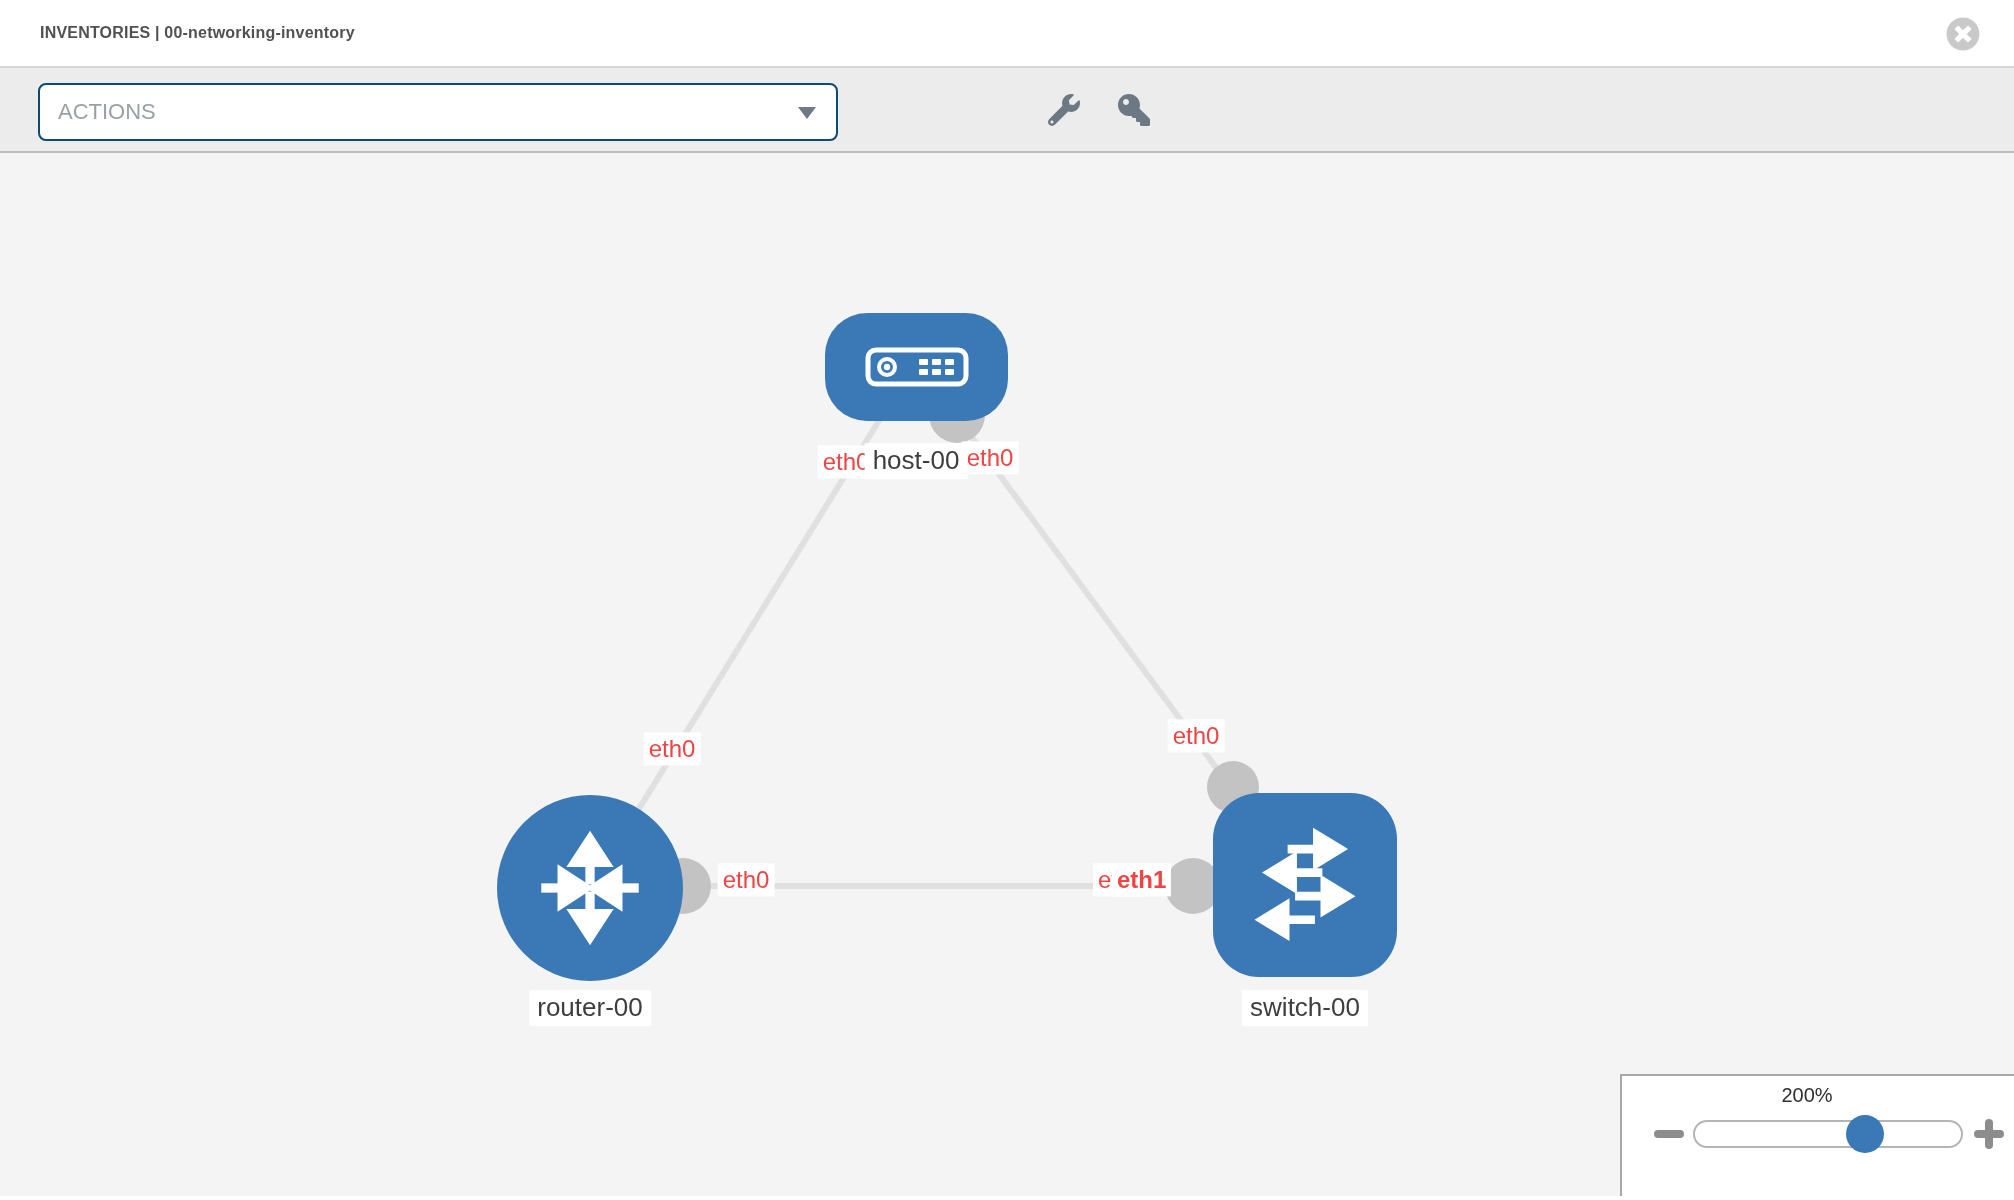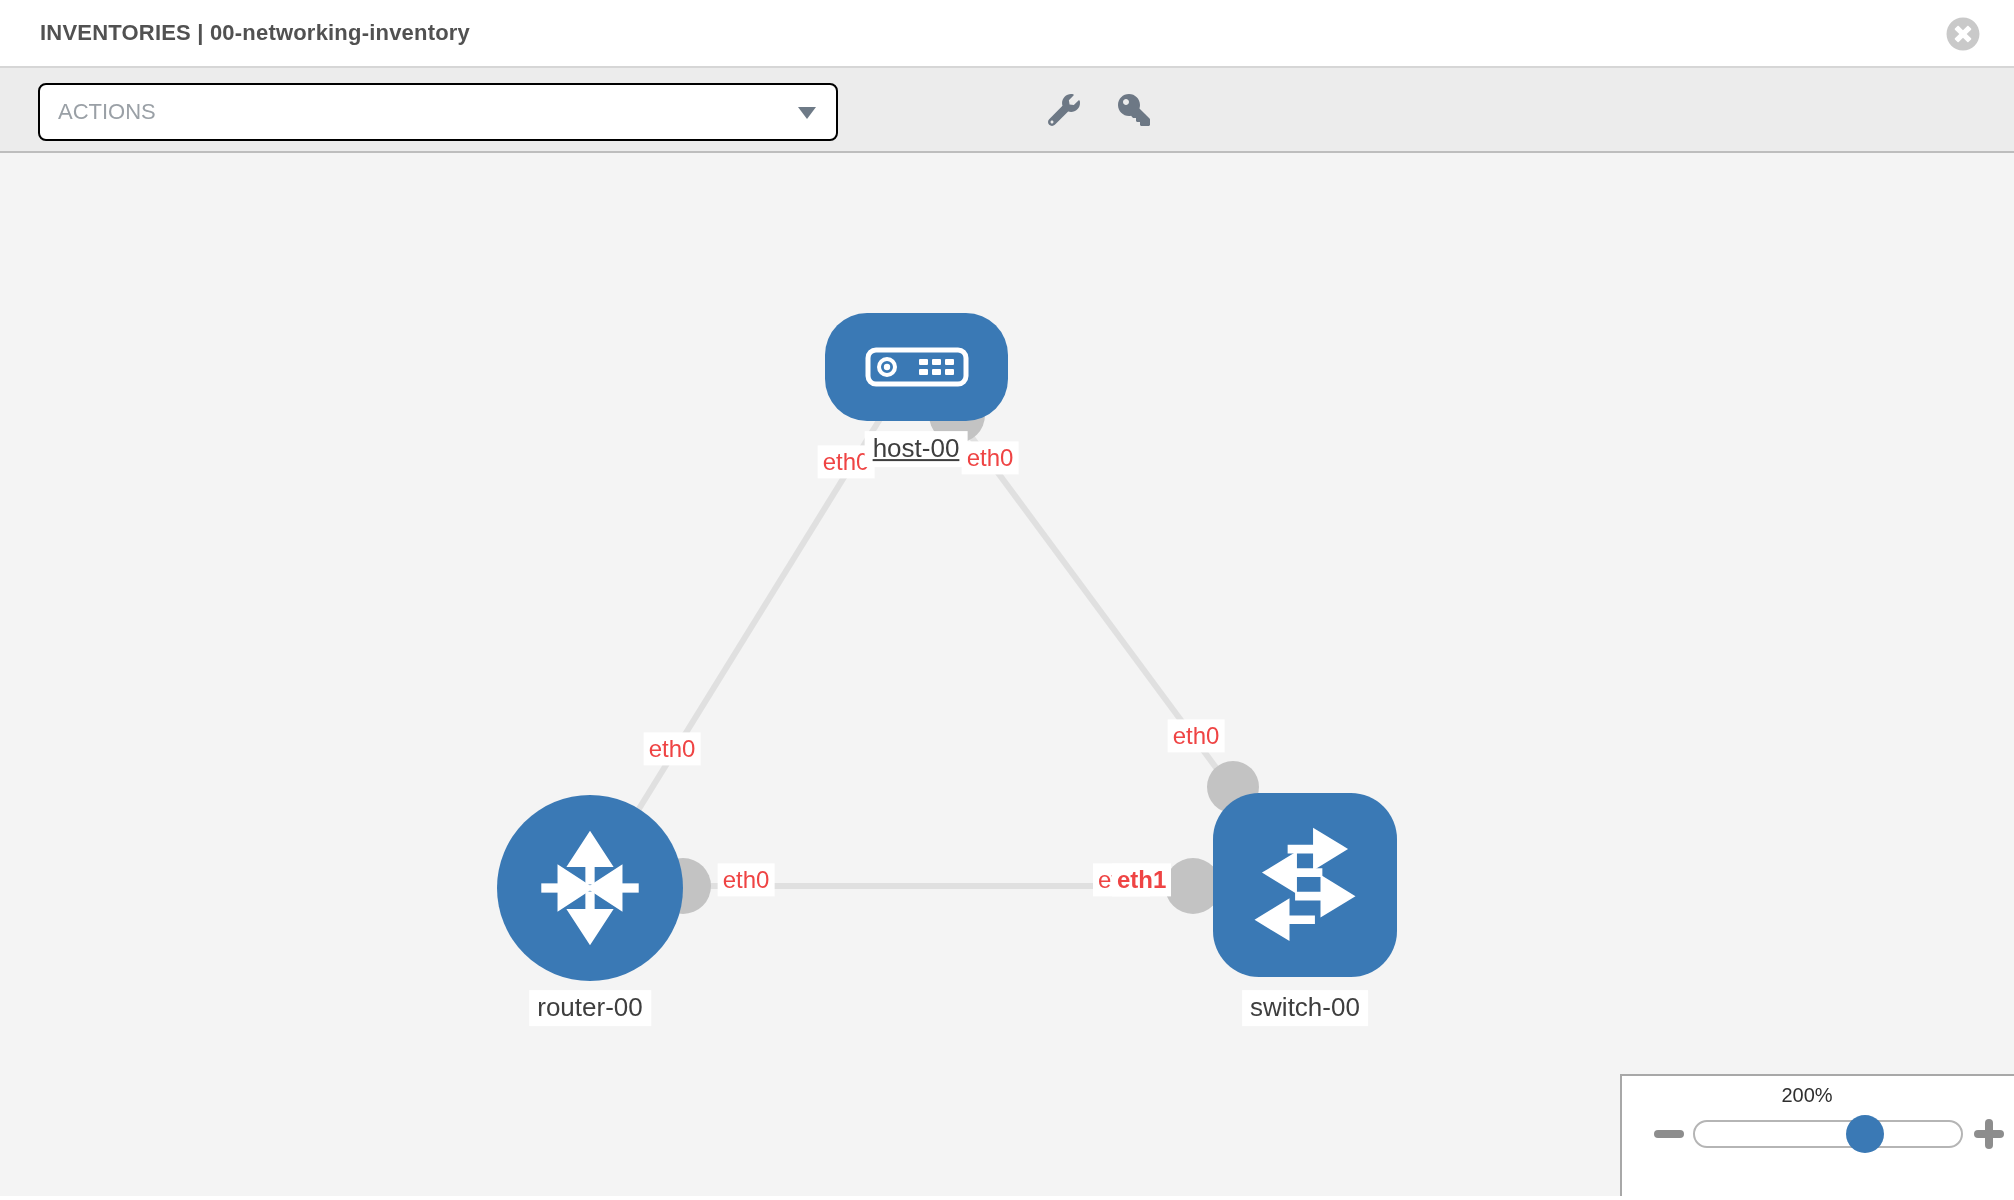--- a/index.html
+++ b/index.html
@@ -2,27 +2,27 @@
 <html><head>
 <meta charset="utf-8">
 <style>
   * { margin:0; padding:0; box-sizing:border-box; }
   html,body { width:2014px; height:1200px; font-family:"Liberation Sans", sans-serif; background:#fff; overflow:hidden; }
   .app { position:relative; width:2014px; height:1200px; }
 
   
   .header { position:relative; height:68px; background:#ffffff; border-bottom:2px solid #d6d6d6; }
   .page-title { position:absolute; left:40px; top:50%; transform:translateY(-50%);
-    font-size:22px; font-weight:bold; color:#515151; letter-spacing:0.2px; }
+    font-size:16px; font-weight:bold; color:#515151; letter-spacing:0.2px; }
   .close-btn { position:absolute; left:1946px; top:17px; width:34px; height:34px; cursor:pointer; }
 
   
   .toolbar { position:relative; height:85px; background:#ececec; border-bottom:2px solid #bdbdbd; }
   .select-box { position:absolute; top:15px; height:58px; background:#fff;
-    border:2px solid #000000; border-radius:8px; display:flex; align-items:center; cursor:pointer; }
+    border:2px solid #0c4a6e; border-radius:8px; display:flex; align-items:center; cursor:pointer; }
   .select-box .ph { font-size:22px; color:#9aa0a6; padding-left:18px; }
   .caret { position:absolute; right:20px; top:50%; margin-top:-5px; width:0; height:0;
     border-left:9px solid transparent; border-right:9px solid transparent; border-top:12px solid #6e7a87; }
   .actions-box { left:38px; width:800px; }
   .search-box { left:1184px; width:793px; }
   .tool-btn { position:absolute; top:20px; width:44px; height:44px; display:flex; align-items:center; justify-content:center; cursor:pointer; }
   .tool-btn svg { width:32px; height:32px; fill:#6d7885; }
   .wrench-btn { left:1042px; }
   .key-btn { left:1112px; }
 
@@ -148,21 +148,21 @@
     </div>
 
     <div class="chip" style="left:846px; top:309px;">eth0</div>
     <div class="chip" style="left:672px; top:596px;">eth0</div>
     <div class="chip" style="left:990px; top:305px;">eth0</div>
     <div class="chip" style="left:1196px; top:583px;">eth0</div>
     <div class="chip" style="left:746px; top:727px;">eth0</div>
     <div class="chip noxform" style="left:1093px; top:727px;">eth0</div>
     <div class="chip noxform" style="left:1112px; top:727px;font-weight:bold;">eth1</div>
 
-    <div class="node-label" style="left:916px; top:296px;text-decoration:underline;">host-00</div>
+    <div class="node-label" style="left:916px; top:308px;">host-00</div>
     <div class="node-label" style="left:590px; top:855px;">router-00</div>
     <div class="node-label" style="left:1305px; top:855px;">switch-00</div>
 
     <div class="zoom-panel">
       <div class="zoom-level">200%</div>
       <div class="zoom-minus"></div>
       <div class="zoom-track"></div>
       <div class="zoom-thumb"></div>
       <div class="zoom-plus"></div>
     </div>

